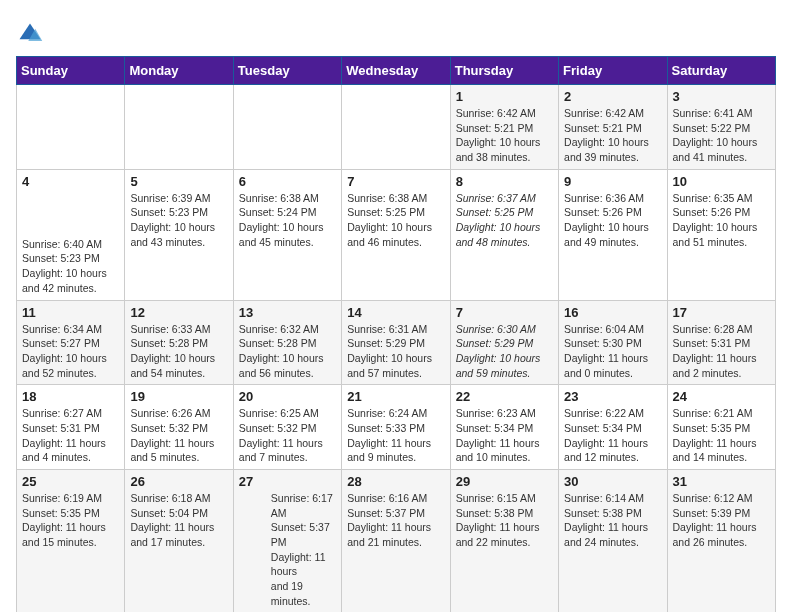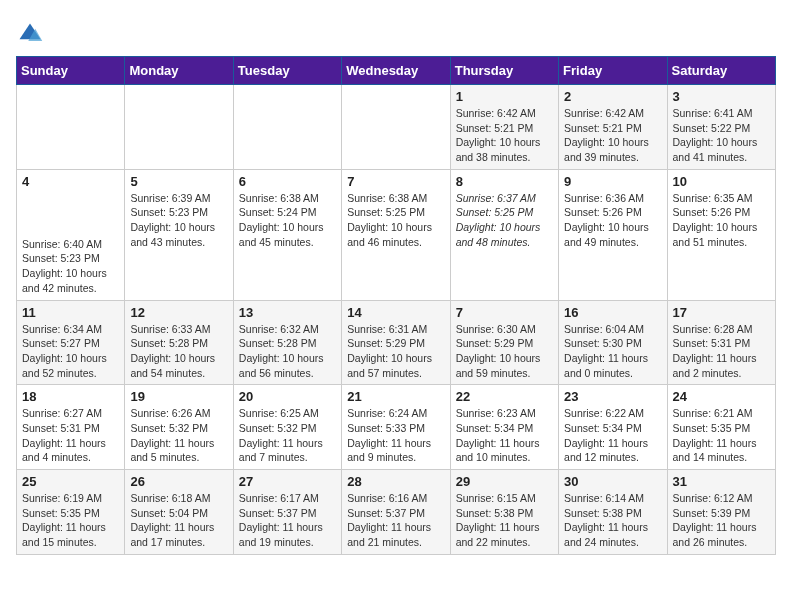--- a/index.html
+++ b/index.html
@@ -229,21 +229,21 @@
         </td>
         <td>
           <span class="day-number">14</span>
           <div class="day-info" style="white-space: pre-line;">Sunrise: 6:31 AM
 Sunset: 5:29 PM
 Daylight: 10 hours
 and 57 minutes.</div>
         </td>
         <td>
           <span class="day-number">7</span>
-          <div class="day-info" style="white-space: pre-line;">Sunrise: 6:30 AM
+          <div class="day-info" style="white-space: pre-line; font-style: italic;">Sunrise: 6:30 AM
 Sunset: 5:29 PM
 Daylight: 10 hours
 and 59 minutes.</div>
         </td>
         <td>
           <span class="day-number">16</span>
           <div class="day-info" style="white-space: pre-line;">Sunrise: 6:04 AM
 Sunset: 5:30 PM
 Daylight: 11 hours
 and 0 minutes.</div>
@@ -317,21 +317,21 @@
         </td>
         <td>
           <span class="day-number">26</span>
           <div class="day-info" style="white-space: pre-line;">Sunrise: 6:18 AM
 Sunset: 5:04 PM
 Daylight: 11 hours
 and 17 minutes.</div>
         </td>
         <td>
           <span class="day-number">27</span>
-          <div class="day-info" style="white-space: pre-line;">Sunrise: 6:17 AM
+          <div class="day-info" style="white-space: pre-line; margin-left: 32px;">Sunrise: 6:17 AM
 Sunset: 5:37 PM
 Daylight: 11 hours
 and 19 minutes.</div>
         </td>
         <td>
           <span class="day-number">28</span>
           <div class="day-info" style="white-space: pre-line;">Sunrise: 6:16 AM
 Sunset: 5:37 PM
 Daylight: 11 hours
 and 21 minutes.</div>

